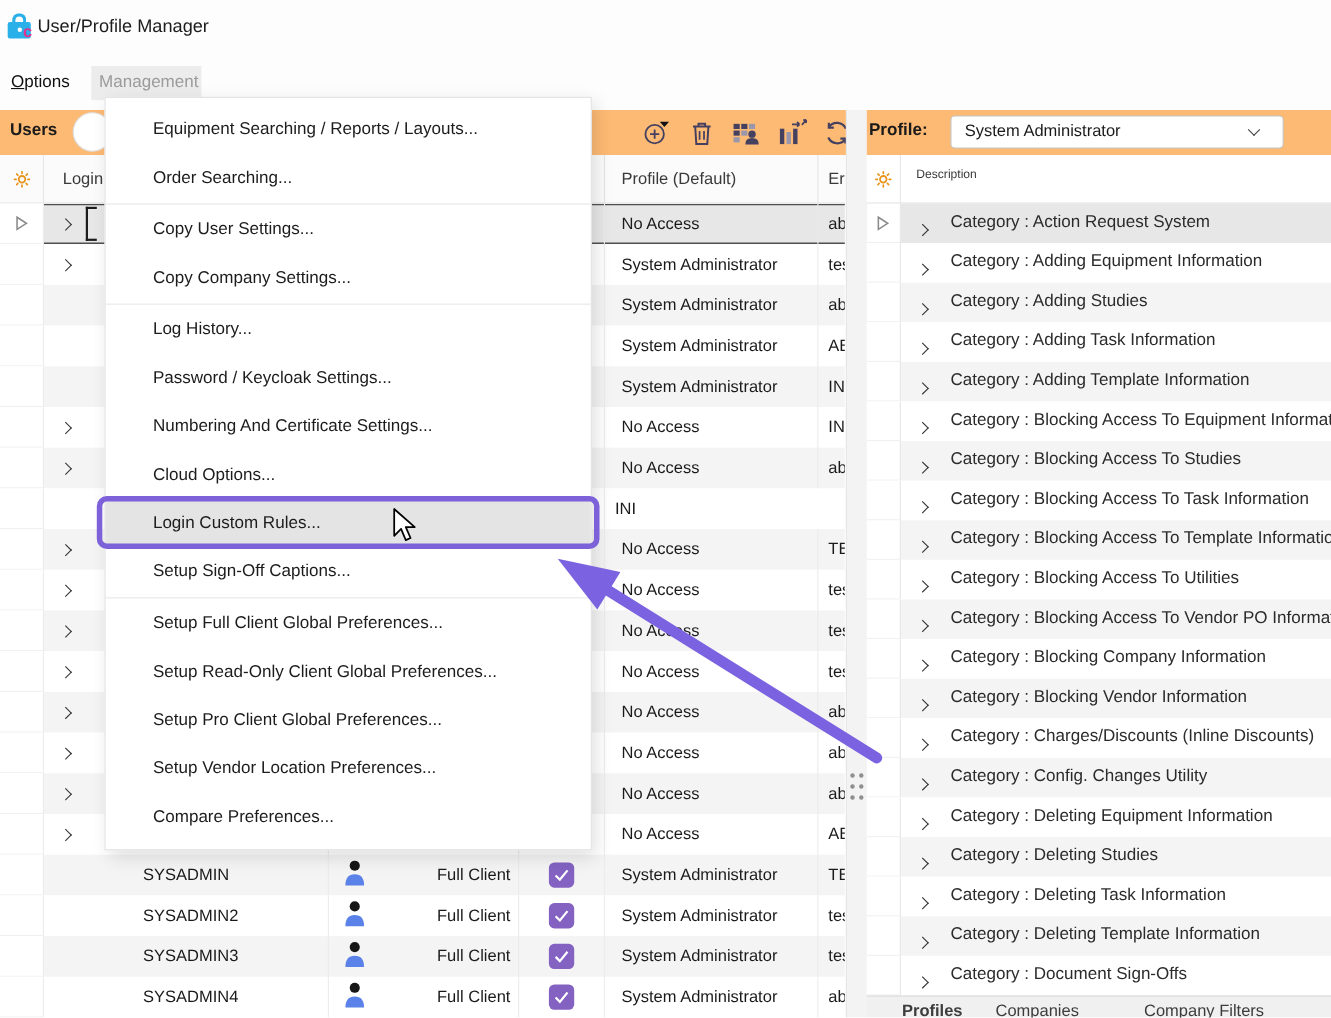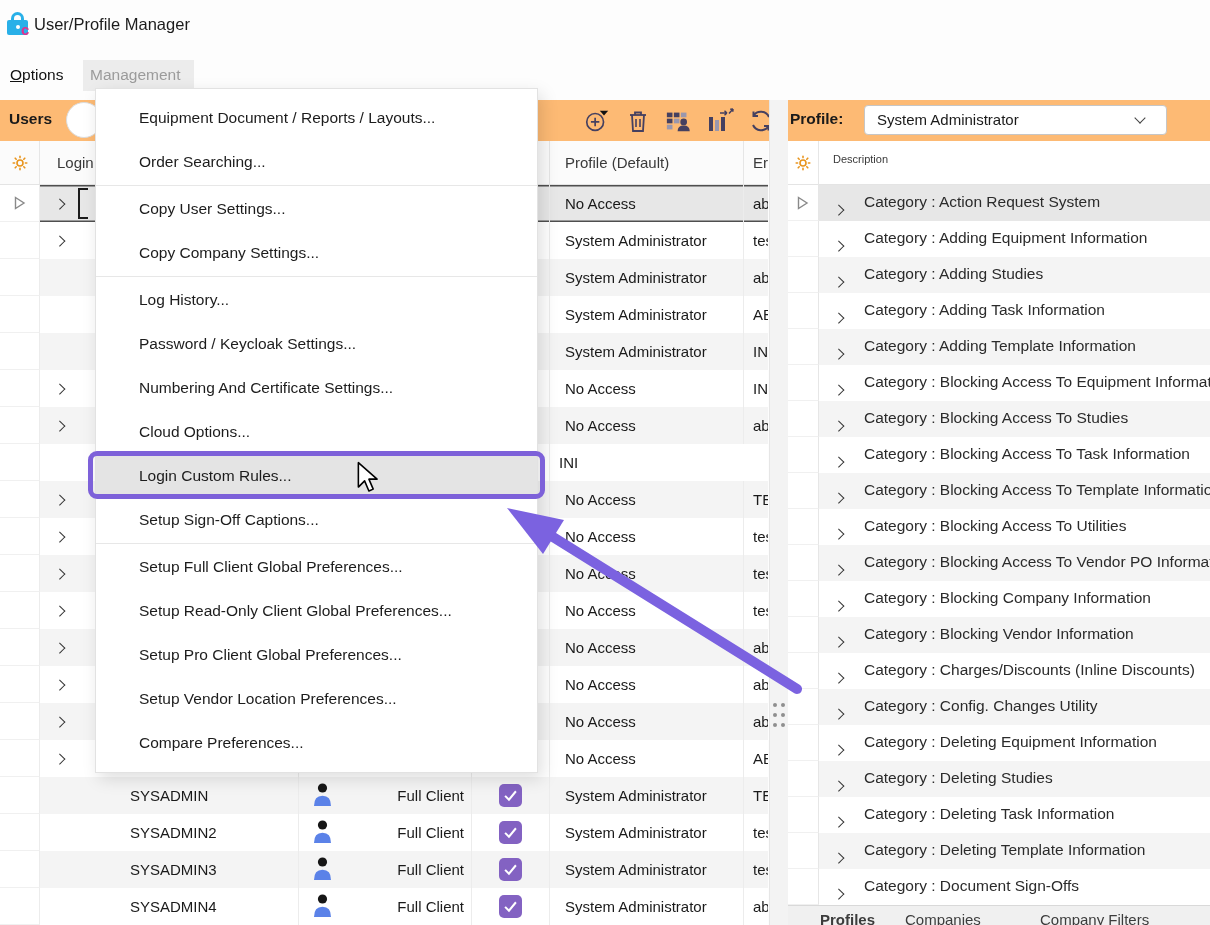--- a/index.html
+++ b/index.html
@@ -18,21 +18,21 @@
               background:#fff; border-radius:50%; }
   .lock-c { position:absolute; left:15px; top:11px; color:#e0318e; font-weight:bold;
             font-size:15px; }
   .app-title { position:absolute; left:34px; top:15px; font-size:16.5px; color:#1c1c1c; }
 
   
   .menubar { position:absolute; left:0; top:60px; width:1210px; height:31px; }
   .mi-options { position:absolute; left:10px; top:0; height:31px; line-height:30px;
                 font-size:15.5px; color:#111; cursor:default; }
   .mi-options::first-letter { text-decoration:underline; }
-  .mi-mgmt-bg { position:absolute; left:83px; top:0; width:111px; height:31px;
+  .mi-mgmt-bg { position:absolute; left:83px; top:0; width:100px; height:31px;
                 background:#ececec; }
   .mi-mgmt { position:absolute; left:7px; top:0; height:31px; line-height:30px;
              font-size:15.5px; color:#9b9b9b; }
 
   
   .toolbar { position:absolute; left:0; top:100px; width:1210px; height:41px; background:#fdba74; }
   .users-label { position:absolute; left:9px; top:10px; font-size:15.5px; font-weight:bold; color:#1a1a1a; }
   .toggle-circle { position:absolute; left:66px; top:2px; width:36px; height:36px;
                    background:#fff; border:1px solid #dcdcdc; border-radius:50%; }
   .tool-icons { position:absolute; left:583px; top:0; height:41px; display:flex; align-items:center; gap:13px; }
@@ -622,21 +622,21 @@
       </div>
     </div>
 
   <div class="rt-footer">
     <span class="tab-profiles">Profiles</span>
     <span class="tab-companies">Companies</span>
     <span class="tab-filters">Company Filters</span>
   </div>
 
   <div class="menu" id="options-menu">
-      <div class="menu-item">Equipment Document / Reports / Layouts...</div>
+      <div class="menu-item">Equipment Searching / Reports / Layouts...</div>
       <div class="menu-item">Order Searching...</div>
       <div class="menu-sep"></div>
       <div class="menu-item">Copy User Settings...</div>
       <div class="menu-item">Copy Company Settings...</div>
       <div class="menu-sep"></div>
       <div class="menu-item">Log History...</div>
       <div class="menu-item">Password / Keycloak Settings...</div>
       <div class="menu-item">Numbering And Certificate Settings...</div>
       <div class="menu-item">Cloud Options...</div>
       <div class="menu-item hl">Login Custom Rules...</div>

